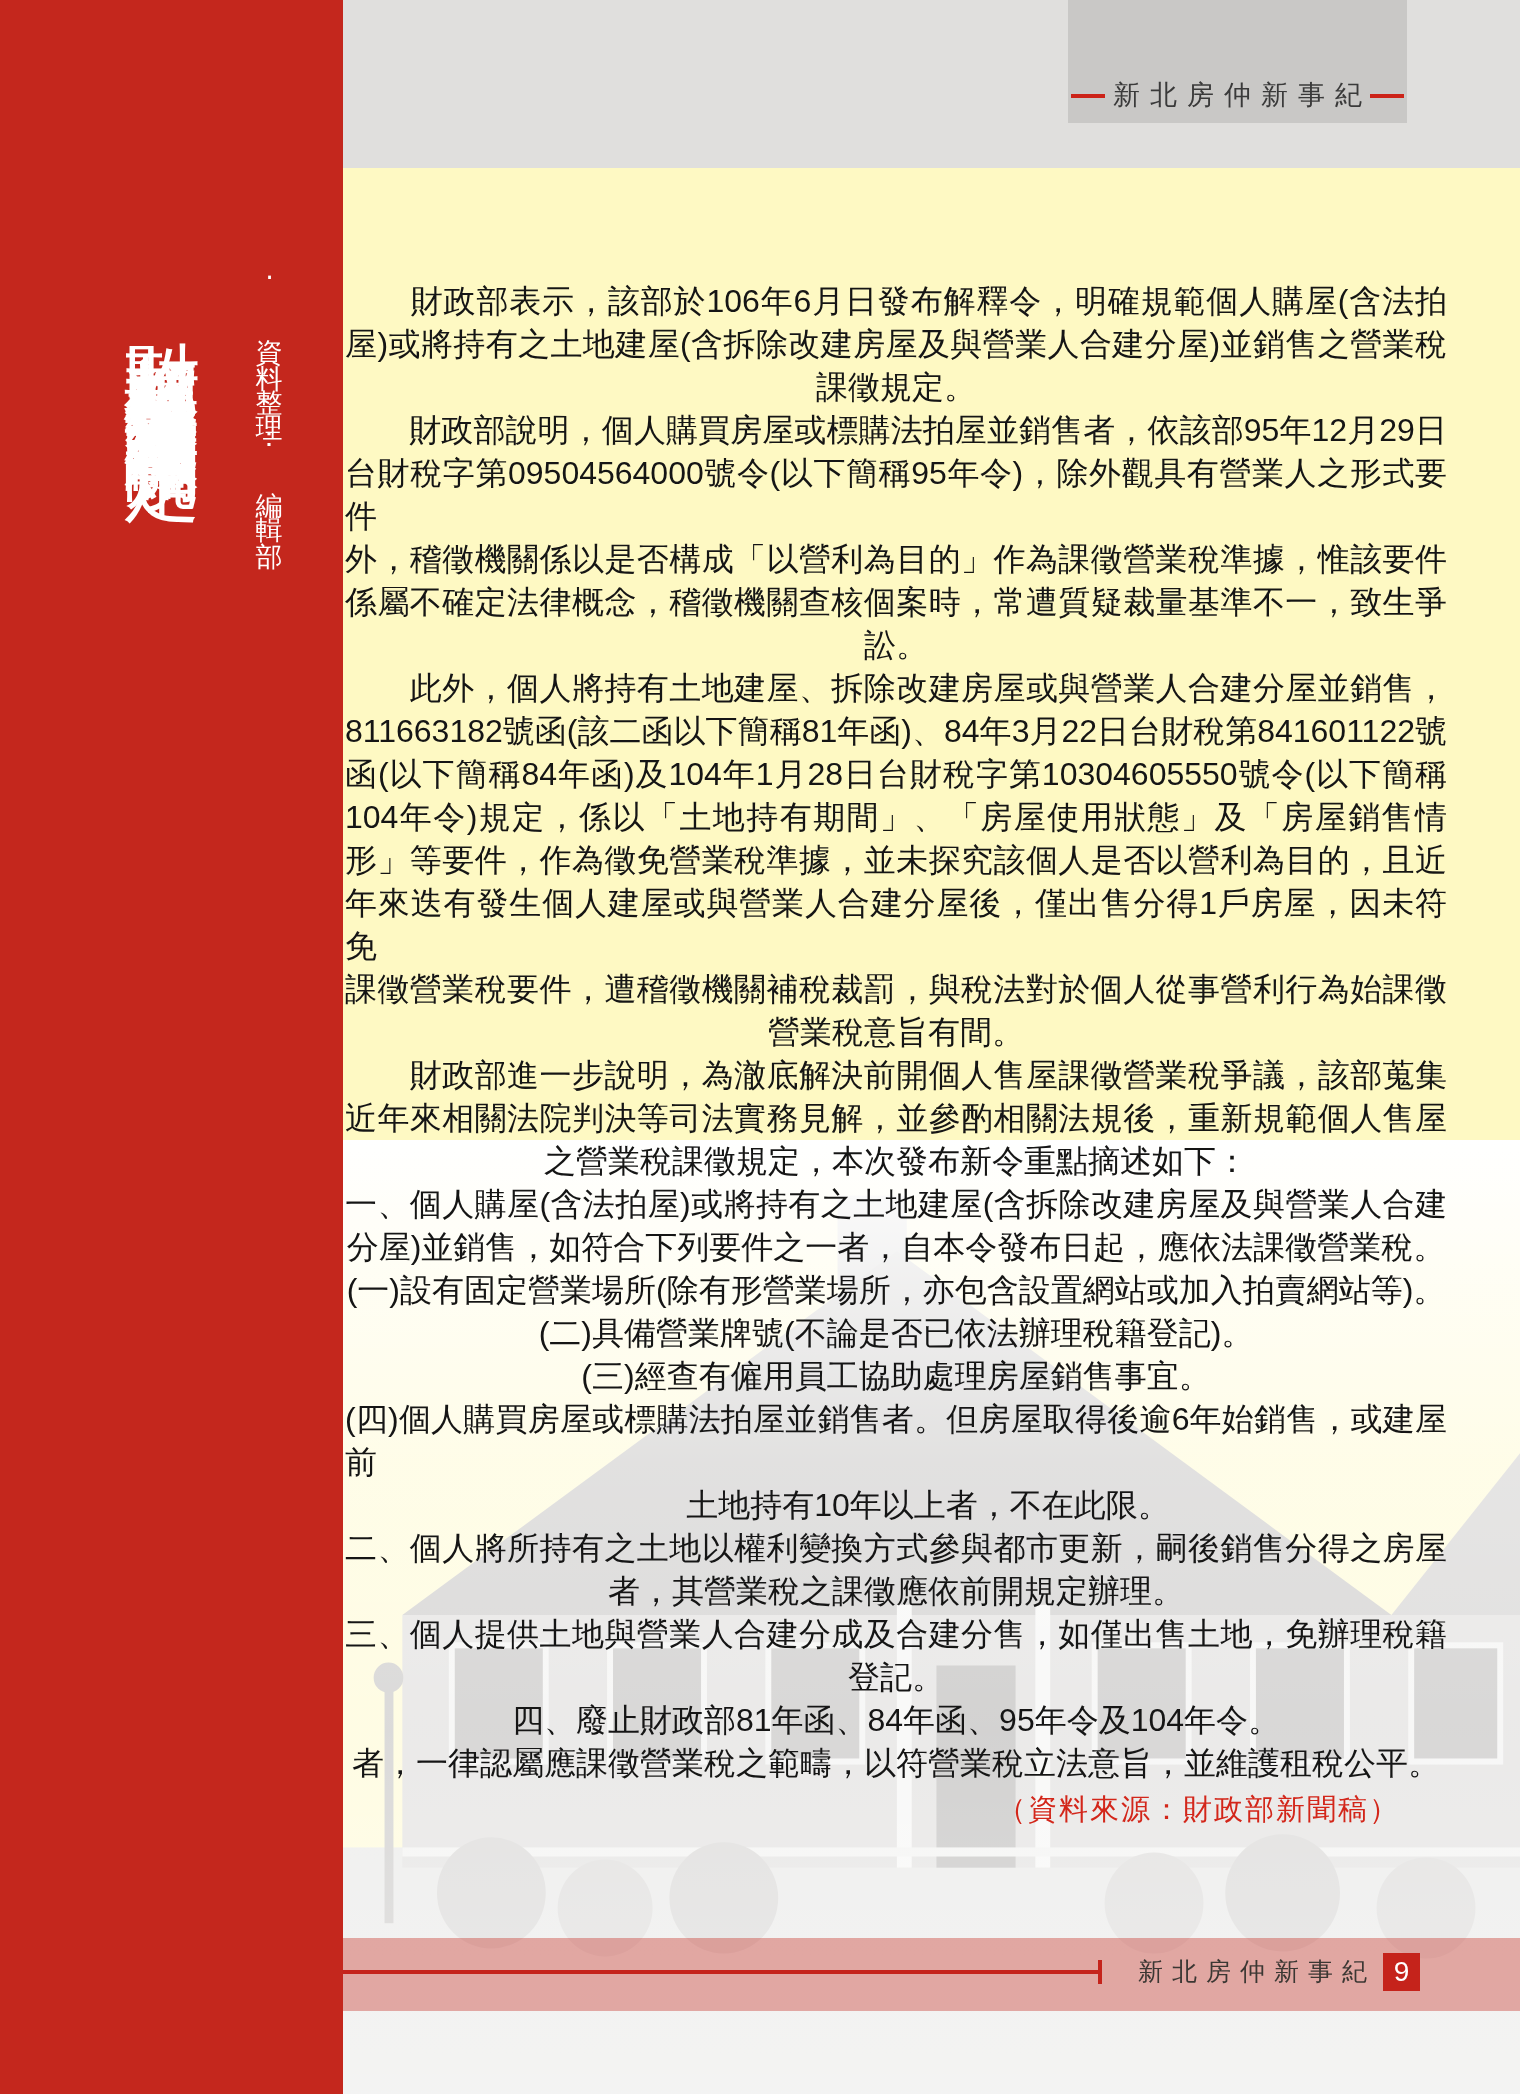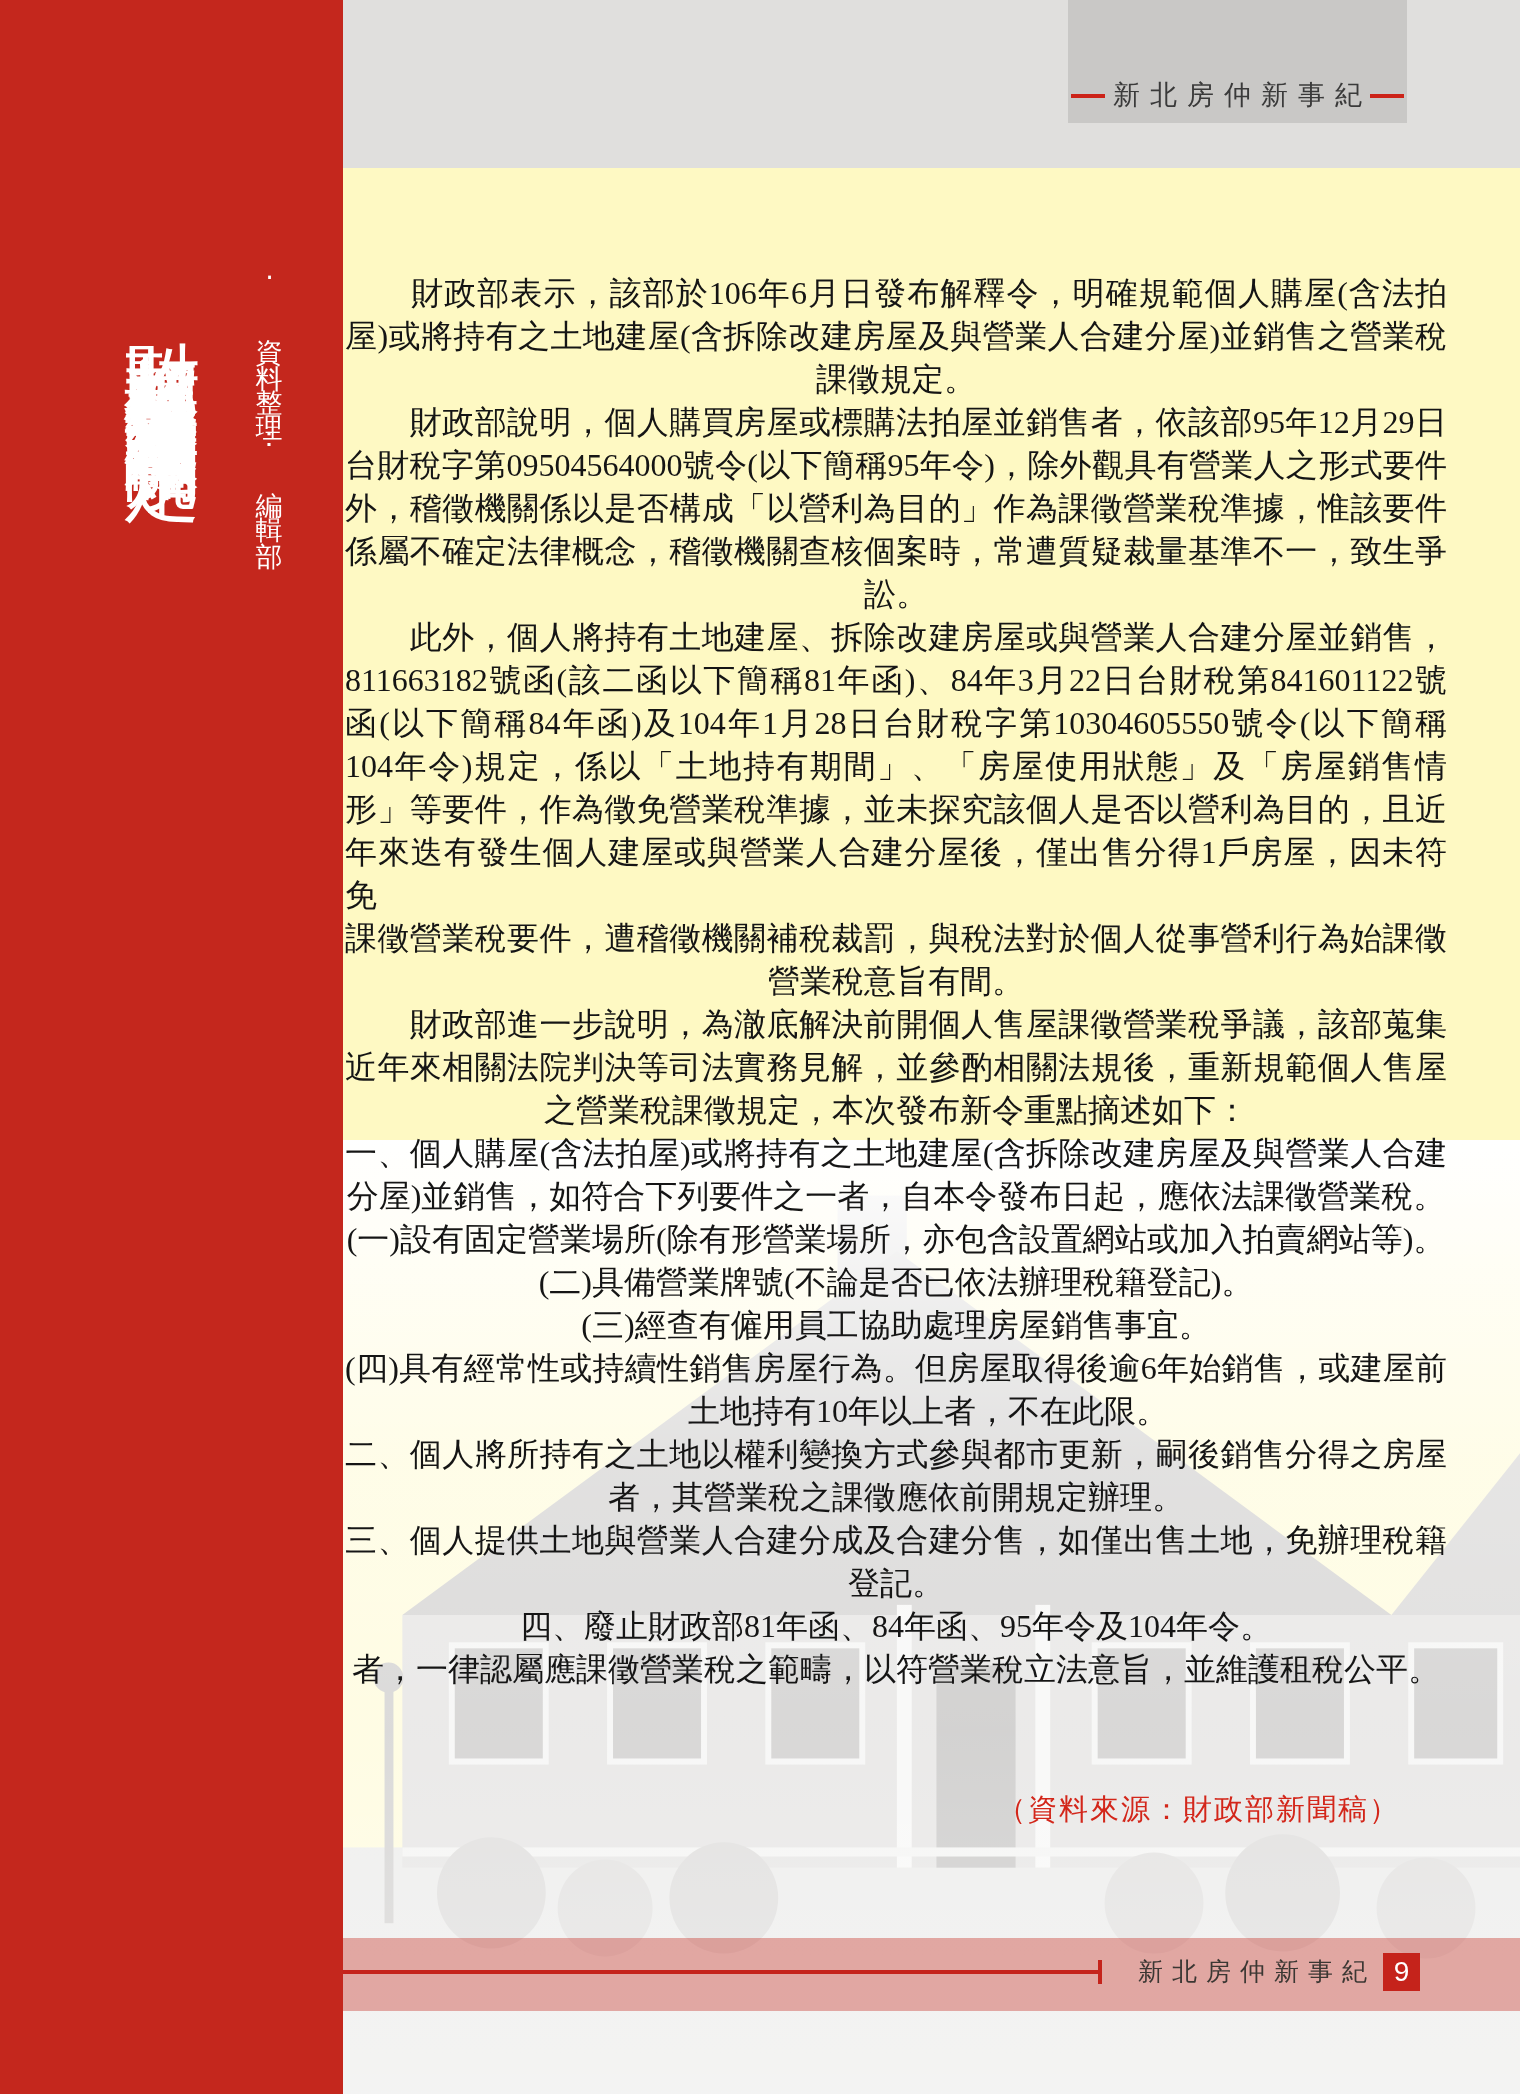--- a/index.html
+++ b/index.html
@@ -41,23 +41,23 @@
   }
   .masthead-inner{display:flex;align-items:center;gap:8px;}
   .red-dash{width:34px;height:4px;background:#cc2318;}
   .masthead-title{
     font-family:"Liberation Sans","DejaVu Sans",sans-serif;
     font-size:27px;letter-spacing:10px;color:#3a3a3a;white-space:nowrap;line-height:1;
     margin-right:-10px;
   }
   
   .article{
-    position:absolute;left:345px;top:272px;width:1102px;z-index:2;
+    position:absolute;left:345px;top:280px;width:1102px;z-index:2;
     color:#151515;font-size:32px;line-height:43px;
-    font-family:Liberation Serif, serif;
+    font-family:Liberation Sans, sans-serif;
   }
   .line{text-align:center;white-space:nowrap;}
   .line.j{white-space:normal;text-align:justify;text-align-last:justify;}
   .source-note{
     position:absolute;right:120px;top:1790px;z-index:2;
     color:#d3261a;font-size:29px;letter-spacing:2px;
     font-family:Liberation Serif, serif;
   }
   
   .footer-band{
@@ -141,21 +141,21 @@
       <div class="line j">課徵營業稅要件，遭稽徵機關補稅裁罰，與稅法對於個人從事營利行為始課徵</div>
       <div class="line">營業稅意旨有間。</div>
       <div class="line j">　　財政部進一步說明，為澈底解決前開個人售屋課徵營業稅爭議，該部蒐集</div>
       <div class="line j">近年來相關法院判決等司法實務見解，並參酌相關法規後，重新規範個人售屋</div>
       <div class="line">之營業稅課徵規定，本次發布新令重點摘述如下：</div>
       <div class="line j">一、個人購屋(含法拍屋)或將持有之土地建屋(含拆除改建房屋及與營業人合建</div>
       <div class="line">分屋)並銷售，如符合下列要件之一者，自本令發布日起，應依法課徵營業稅。</div>
       <div class="line">(一)設有固定營業場所(除有形營業場所，亦包含設置網站或加入拍賣網站等)。</div>
       <div class="line">(二)具備營業牌號(不論是否已依法辦理稅籍登記)。</div>
       <div class="line">(三)經查有僱用員工協助處理房屋銷售事宜。</div>
-      <div class="line j">(四)具有經常性或持續性銷售房屋行為。但房屋取得後逾6年始銷售，或建屋前</div>
+      <div class="line j">(四)個人購買房屋或標購法拍屋並銷售者。但房屋取得後逾6年始銷售，或建屋前</div>
       <div class="line">　　土地持有10年以上者，不在此限。</div>
       <div class="line j">二、個人將所持有之土地以權利變換方式參與都市更新，嗣後銷售分得之房屋</div>
       <div class="line">者，其營業稅之課徵應依前開規定辦理。</div>
       <div class="line j">三、個人提供土地與營業人合建分成及合建分售，如僅出售土地，免辦理稅籍</div>
       <div class="line">登記。</div>
       <div class="line">四、廢止財政部81年函、84年函、95年令及104年令。</div>
       <div class="line">者，一律認屬應課徵營業稅之範疇，以符營業稅立法意旨，並維護租稅公平。</div>
     </div>
   <div class="source-note">（資料來源：財政部新聞稿）</div>
 

